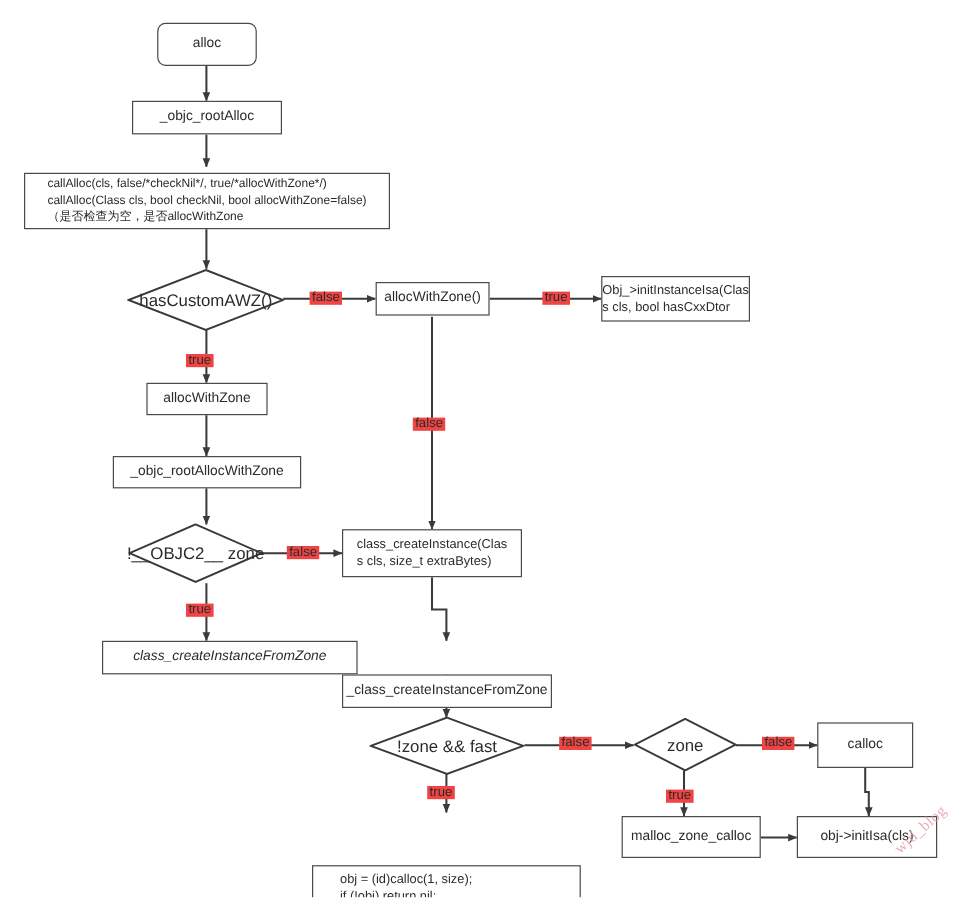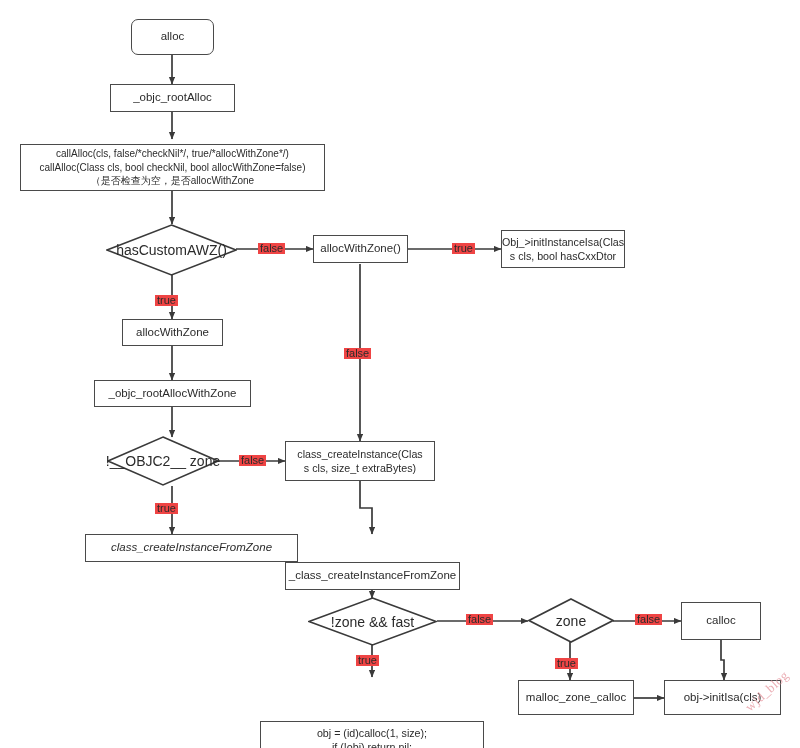--- a/index.html
+++ b/index.html
@@ -23,21 +23,21 @@
     pointer-events: none;
   }
   .node {
     position: absolute;
     box-sizing: border-box;
     background: #ffffff;
     border: 1.6px solid #4a4a4a;
     display: flex;
     align-items: center;
     justify-content: center;
-    text-align: center;
+    text-align: left;
     color: #2b2b2b;
     font-size: 11.5px;
     line-height: 1.35;
     padding: 2px 4px;
     white-space: pre-line;
   }
   .node.rounded {
     border-radius: 7px;
   }
   .diamond {

